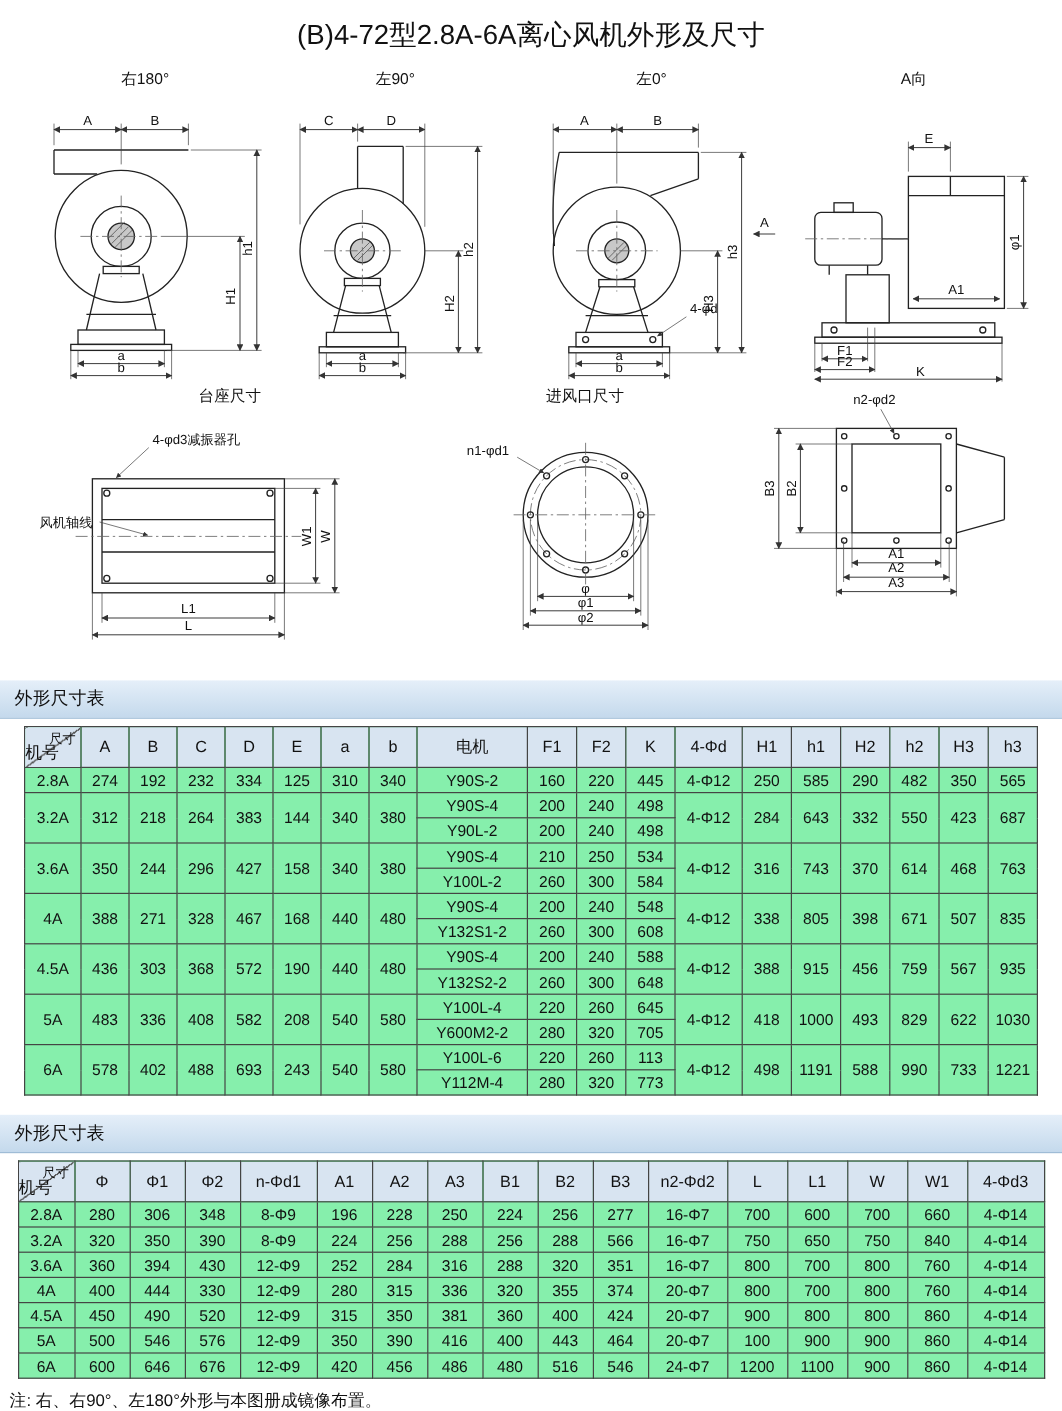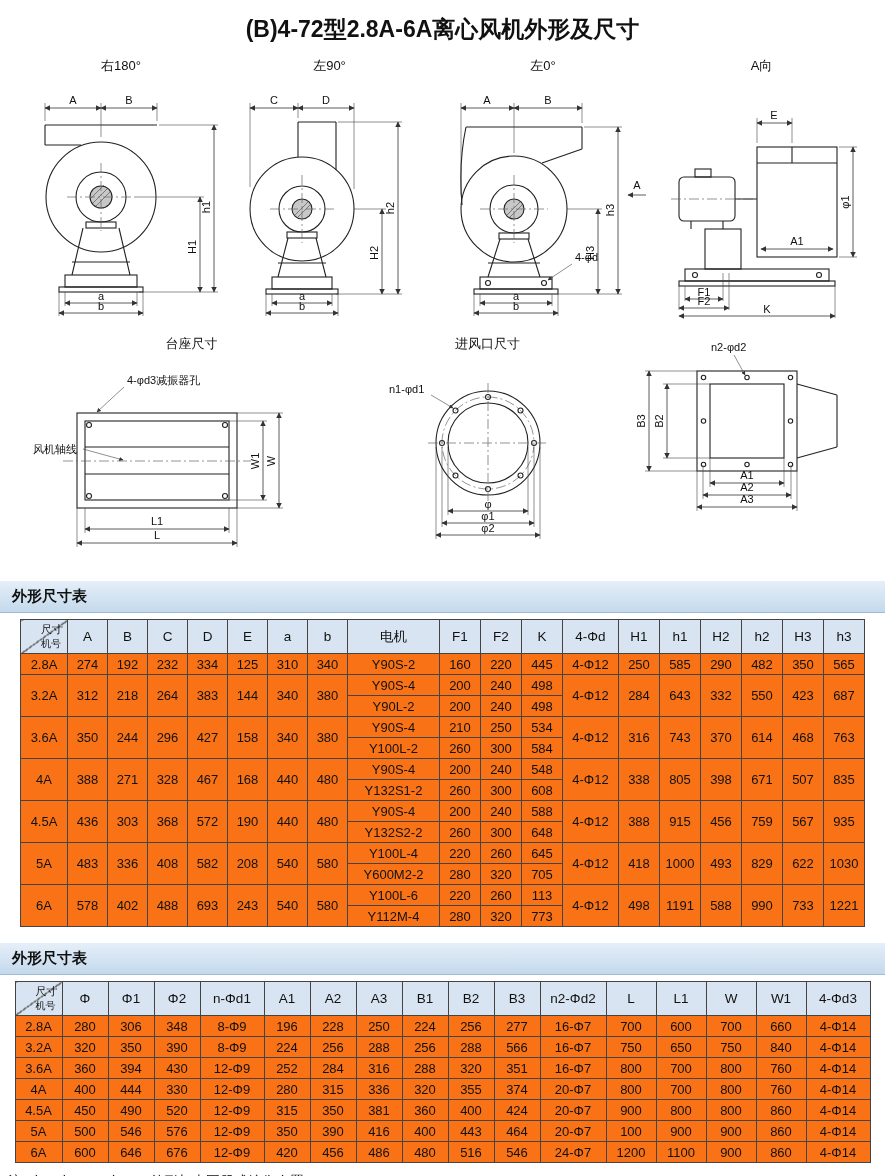--- a/index.html
+++ b/index.html
@@ -1,39 +1,39 @@
 <!DOCTYPE html>
 <html><head>
 <meta charset="utf-8">
 <style>
   *{box-sizing:border-box}
   body{margin:0;background:#fff;color:#111;font-family:"Liberation Sans","DejaVu Sans",sans-serif}
   .page{width:885px;margin:0 auto;padding:4px 0 12px;background:#fff}
-  .title{text-align:center;font-size:23px;font-weight:bold;margin:10px 0 12px}
+  .title{text-align:center;font-size:23px;font-weight:normal;margin:10px 0 12px}
   .row1{display:flex;justify-content:center;align-items:flex-start;gap:6px}
-  .row2{display:flex;justify-content:center;align-items:flex-start;gap:26px;margin-top:18px}
+  .row2{display:flex;justify-content:center;align-items:flex-start;gap:26px;margin-top:4px}
   figure{margin:0;text-align:center}
   figcaption{font-size:13px;margin-bottom:2px}
   svg{display:block;overflow:visible}
   .ln{stroke:#222;stroke-width:1.1;fill:none}
   .thin{stroke:#444;stroke-width:0.6;fill:none}
   .dim{stroke:#333;stroke-width:0.8;fill:none}
   .cl{stroke:#666;stroke-width:0.7;fill:none;stroke-dasharray:10 3 2 3}
   svg text{font-size:11px;fill:#111}
-  .section-bar{margin:16px 0 6px;padding:6px 12px;font-size:15px;font-weight:bold;
+  .section-bar{margin:16px 0 6px;padding:6px 12px;font-size:15px;font-weight:normal;
     background:linear-gradient(180deg,#e5eff9,#c4d9ec);border-bottom:1px solid #9fbcd6}
-  table{border-collapse:collapse;table-layout:fixed;width:796px;margin:0 auto;background:#f97316}
+  table{border-collapse:collapse;table-layout:fixed;width:796px;margin:0 auto;background:#86efac}
   th,td{border:1px solid #444;text-align:center;font-size:13px;padding:2px 1px;white-space:nowrap;overflow:hidden}
   td{height:21px}
   thead th{background:#d8e4f1;font-weight:normal;font-size:13.5px;height:34px}
   th.corner{position:relative;padding:0;
     background-color:#d8e4f1;
     background-image:linear-gradient(to bottom right,rgba(0,0,0,0) calc(50% - 0.6px),#555 calc(50% - 0.6px),#555 calc(50% + 0.6px),rgba(0,0,0,0) calc(50% + 0.6px))}
   .c-top{position:absolute;top:2px;right:4px;font-size:11px}
-  .c-bot{position:absolute;bottom:2px;left:20px;font-size:10px}
+  .c-bot{position:absolute;bottom:2px;left:0;font-size:14px}
   .note{font-size:14px;margin:10px 8px 0}
 </style>
 </head>
 <body>
 
 <div class="page">
 
   <h1 class="title">(B)4-72型2.8A-6A离心风机外形及尺寸</h1>
 
   <div class="row1">

